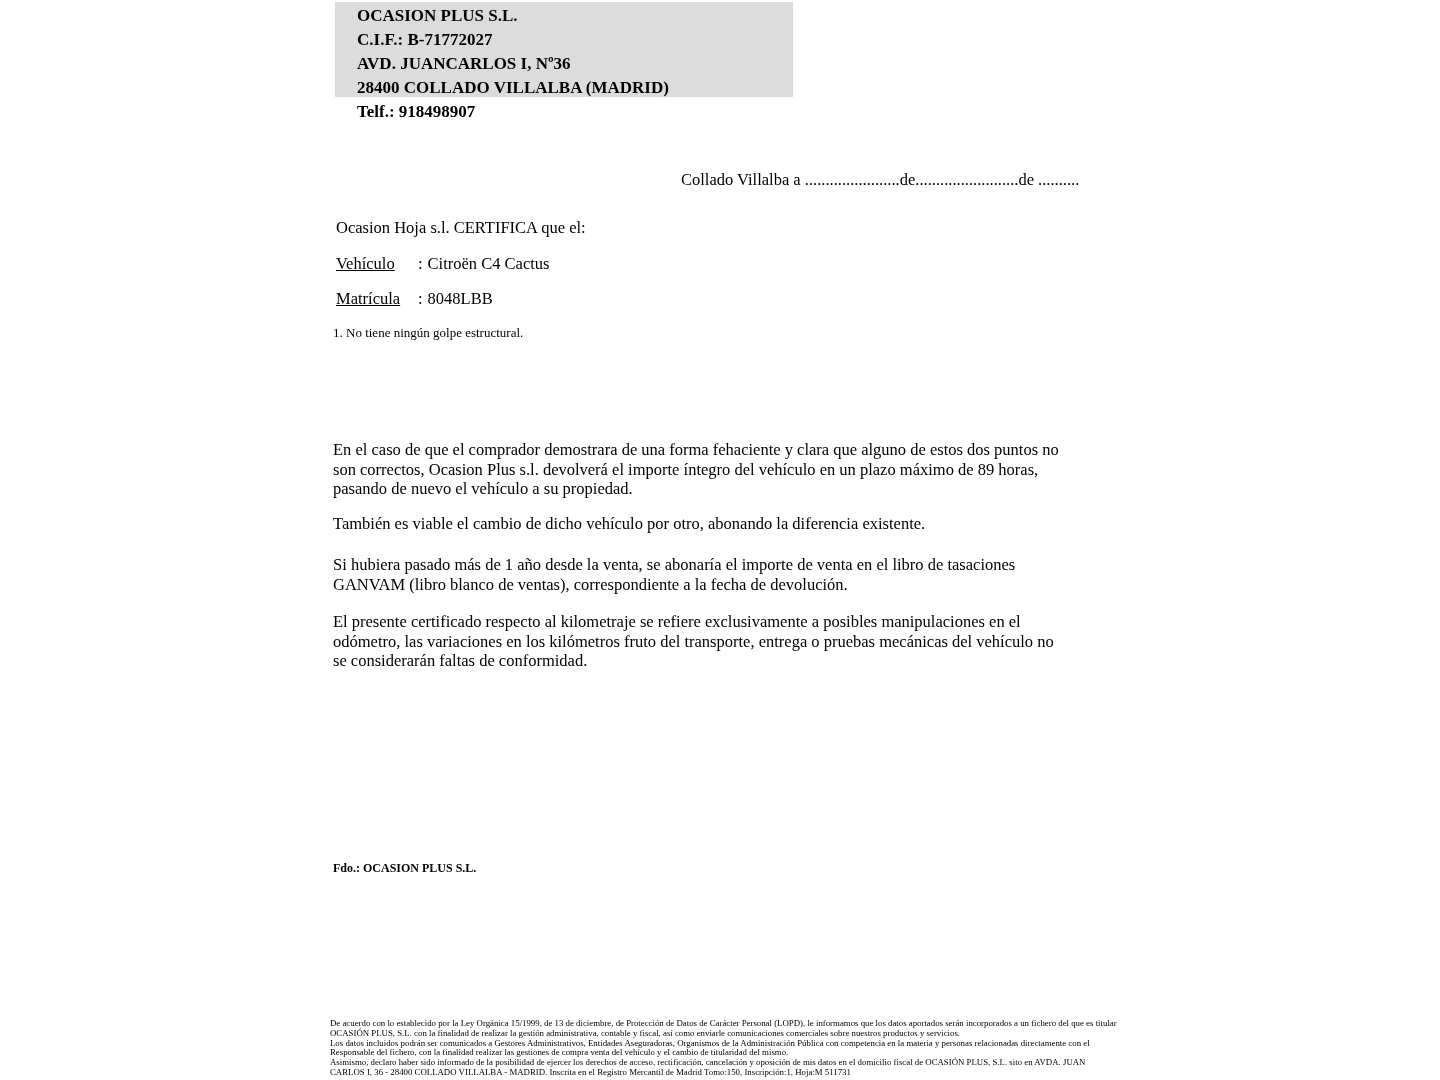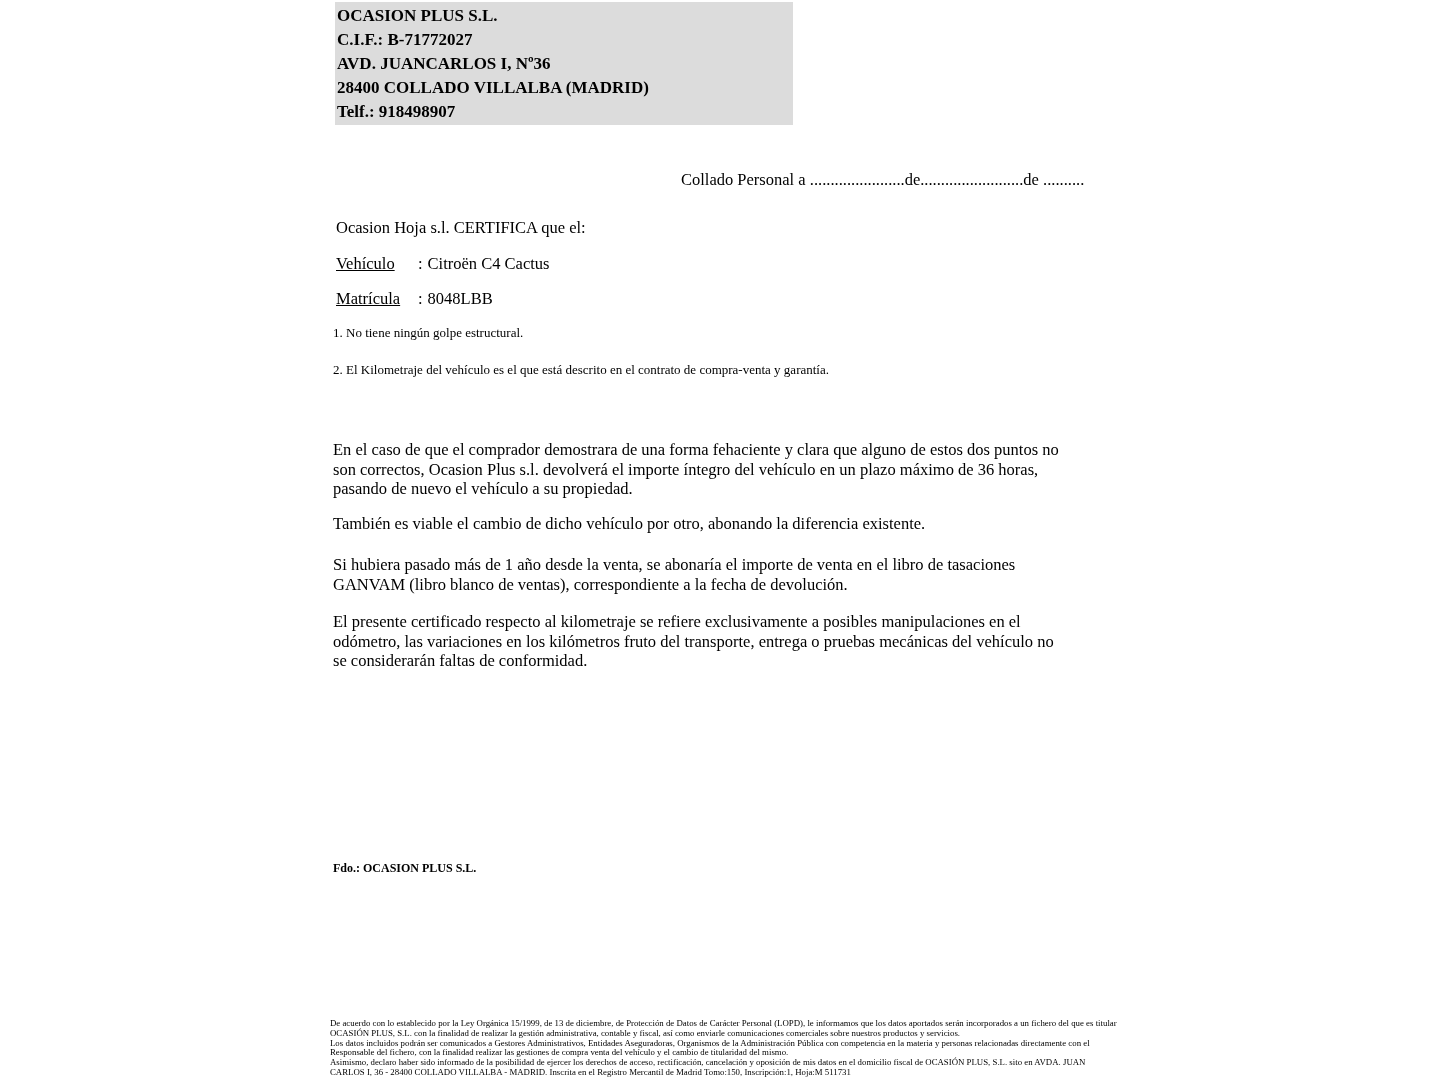--- a/index.html
+++ b/index.html
@@ -17,23 +17,23 @@
     height: 1080px;
     background: #ffffff;
   }
   .abs { position: absolute; }
 
   
   #company-header-block {
     left: 335px;
     top: 2px;
     width: 458px;
-    height: 123px;
+    height: 95px;
     background: #dcdcdc;
-    padding: 2px 0 0 2px;
+    padding: 2px 0 0 22px;
   }
   #company-header-block .hline {
     font-weight: bold;
     font-size: 17px;
     line-height: 24px;
     white-space: nowrap;
   }
 
   
   #date-line {
@@ -106,37 +106,36 @@
 <div id="page">
 
   <div id="company-header-block" class="abs" style="background: rgb(220, 220, 220);">
     <div class="hline">OCASION PLUS S.L.</div>
     <div class="hline">C.I.F.: B-71772027</div>
     <div class="hline">AVD. JUANCARLOS I, Nº36</div>
     <div class="hline">28400 COLLADO VILLALBA (MADRID)</div>
     <div class="hline">Telf.: 918498907</div>
   </div>
 
-  <div id="date-line" class="abs">Collado Personal a .......................de.........................de ..........</div>
+  <div id="date-line" class="abs">Collado Villalba a .......................de.........................de ..........</div>
 
   <div id="certify-block" class="abs">
     <div>Ocasion Hoja s.l. CERTIFICA que el:</div>
     <div class="field-row">
       <span class="label-box"><span class="u">Vehículo</span></span><span class="sep">:</span><span>Citroën C4 Cactus</span>
     </div>
     <div class="field-row">
       <span class="label-box"><span class="u">Matrícula</span></span><span class="sep">:</span><span>8048LBB</span>
     </div>
   </div>
 
   <div id="point-1" class="abs point">1. No tiene ningún golpe estructural.</div>
-  <div id="point-2" class="abs point">2. El Kilometraje del vehículo es el que está descrito en el contrato de compra-venta y garantía.</div>
 
   <div id="para-refund" class="abs para">En el caso de que el comprador demostrara de una forma fehaciente y clara que alguno de estos dos puntos no
-son correctos, Ocasion Plus s.l. devolverá el importe íntegro del vehículo en un plazo máximo de 36 horas,
+son correctos, Ocasion Plus s.l. devolverá el importe íntegro del vehículo en un plazo máximo de 89 horas,
 pasando de nuevo el vehículo a su propiedad.</div>
   <div id="para-exchange" class="abs para">También es viable el cambio de dicho vehículo por otro, abonando la diferencia existente.</div>
   <div id="para-ganvam" class="abs para">Si hubiera pasado más de 1 año desde la venta, se abonaría el importe de venta en el libro de tasaciones
 GANVAM (libro blanco de ventas), correspondiente a la fecha de devolución.</div>
   <div id="para-odometer" class="abs para">El presente certificado respecto al kilometraje se refiere exclusivamente a posibles manipulaciones en el
 odómetro, las variaciones en los kilómetros fruto del transporte, entrega o pruebas mecánicas del vehículo no
 se considerarán faltas de conformidad.</div>
 
   <div id="signature-line" class="abs">Fdo.: OCASION PLUS S.L.</div>
 

